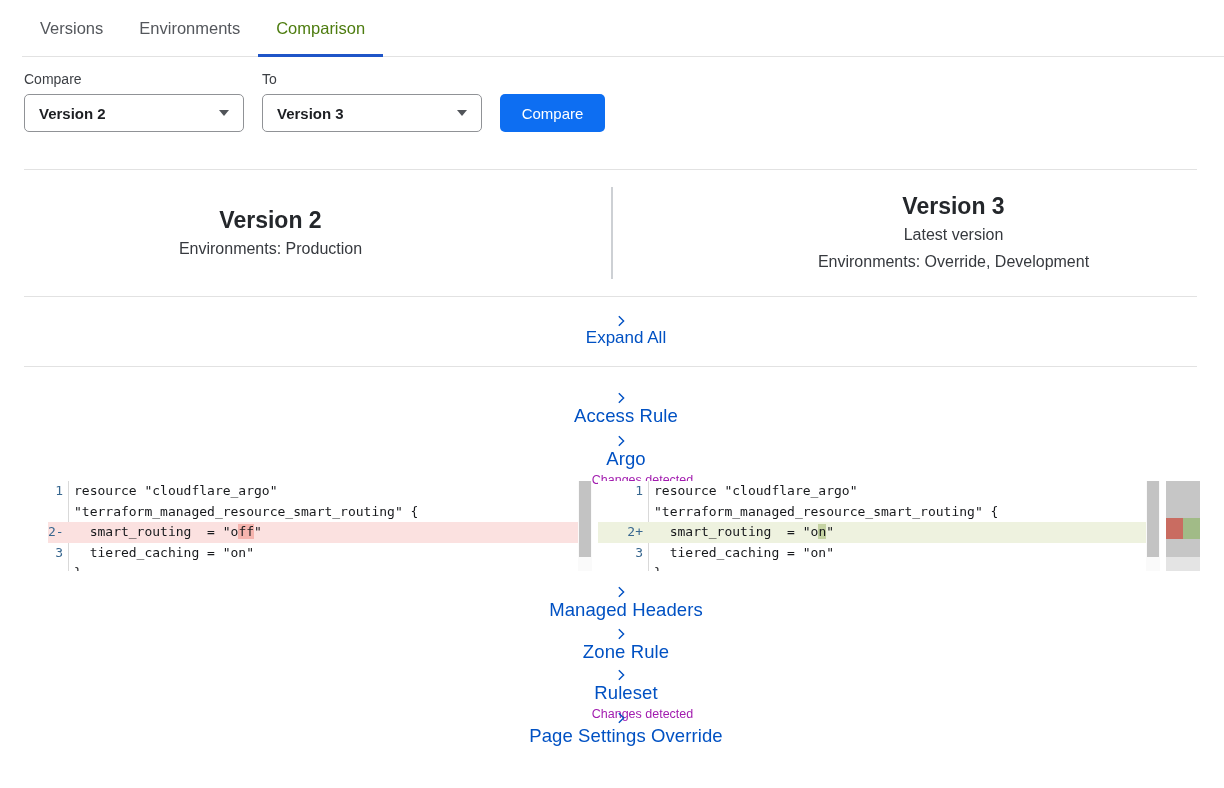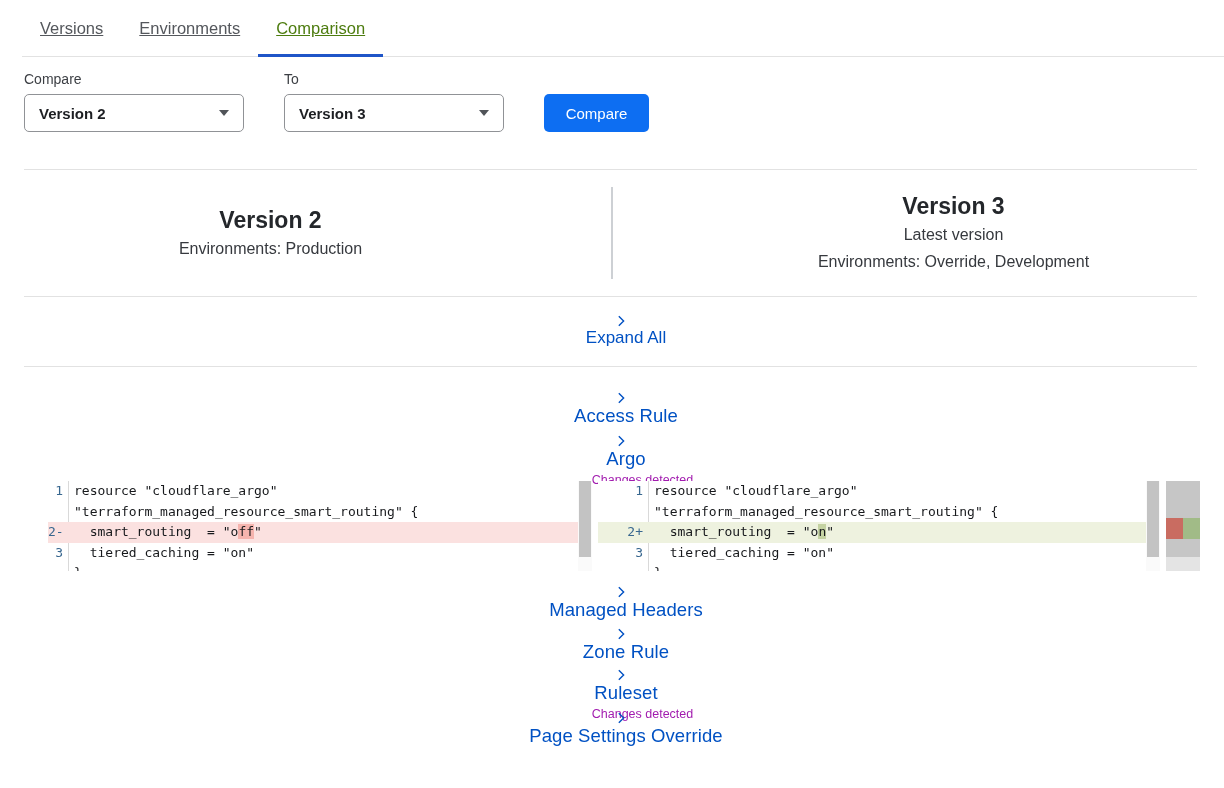--- a/index.html
+++ b/index.html
@@ -8,27 +8,27 @@
     width:1224px; height:788px; overflow:hidden;
     font-family:"Liberation Sans", sans-serif;
     color:#24272b;
   }
   .page { width:1224px; height:788px; position:relative; }
 
   
   .tabbar { margin-left:22px; height:57px; display:flex; align-items:stretch;
             border-bottom:1px solid var(--divider,#e2e2e2); }
   .tab { position:relative; display:flex; align-items:center; padding:12px 18px;
-         font-size:16.5px; color:var(--tab-inactive,#54575c); cursor:pointer;text-decoration:underline; }
+         font-size:16.5px; color:var(--tab-inactive,#54575c); cursor:pointer; }
   .tab.active { color:#4d7c0f; font-weight:500; }
   .tab.active::after { content:""; position:absolute; left:0; right:0; bottom:-1px;
          height:3px; background:var(--tab-underline,#1f55c8); }
 
   
-  .form-row { margin:14px 0 0 24px; display:flex; align-items:flex-end; gap:40px; }
+  .form-row { margin:14px 0 0 24px; display:flex; align-items:flex-end; gap:18px; }
   .field { display:flex; flex-direction:column; }
   .field label { font-size:14px; color:#3c3f44; margin-bottom:7px; }
   .select { width:220px; height:38px; border:1px solid #909296; border-radius:5px;
             background:#fff; display:flex; align-items:center; justify-content:space-between;
             padding:0 14px; cursor:pointer; }
   .select-value { font-size:15px; font-weight:700; color:#1d1f23; }
   .caret { width:0; height:0; border-left:5px solid transparent; border-right:5px solid transparent;
            border-top:6px solid #515459; }
   .btn-primary { width:105px; height:38px; border:none; border-radius:5px;
            background:var(--button-blue,#0d6ef2); color:#fff; font-size:15px;

